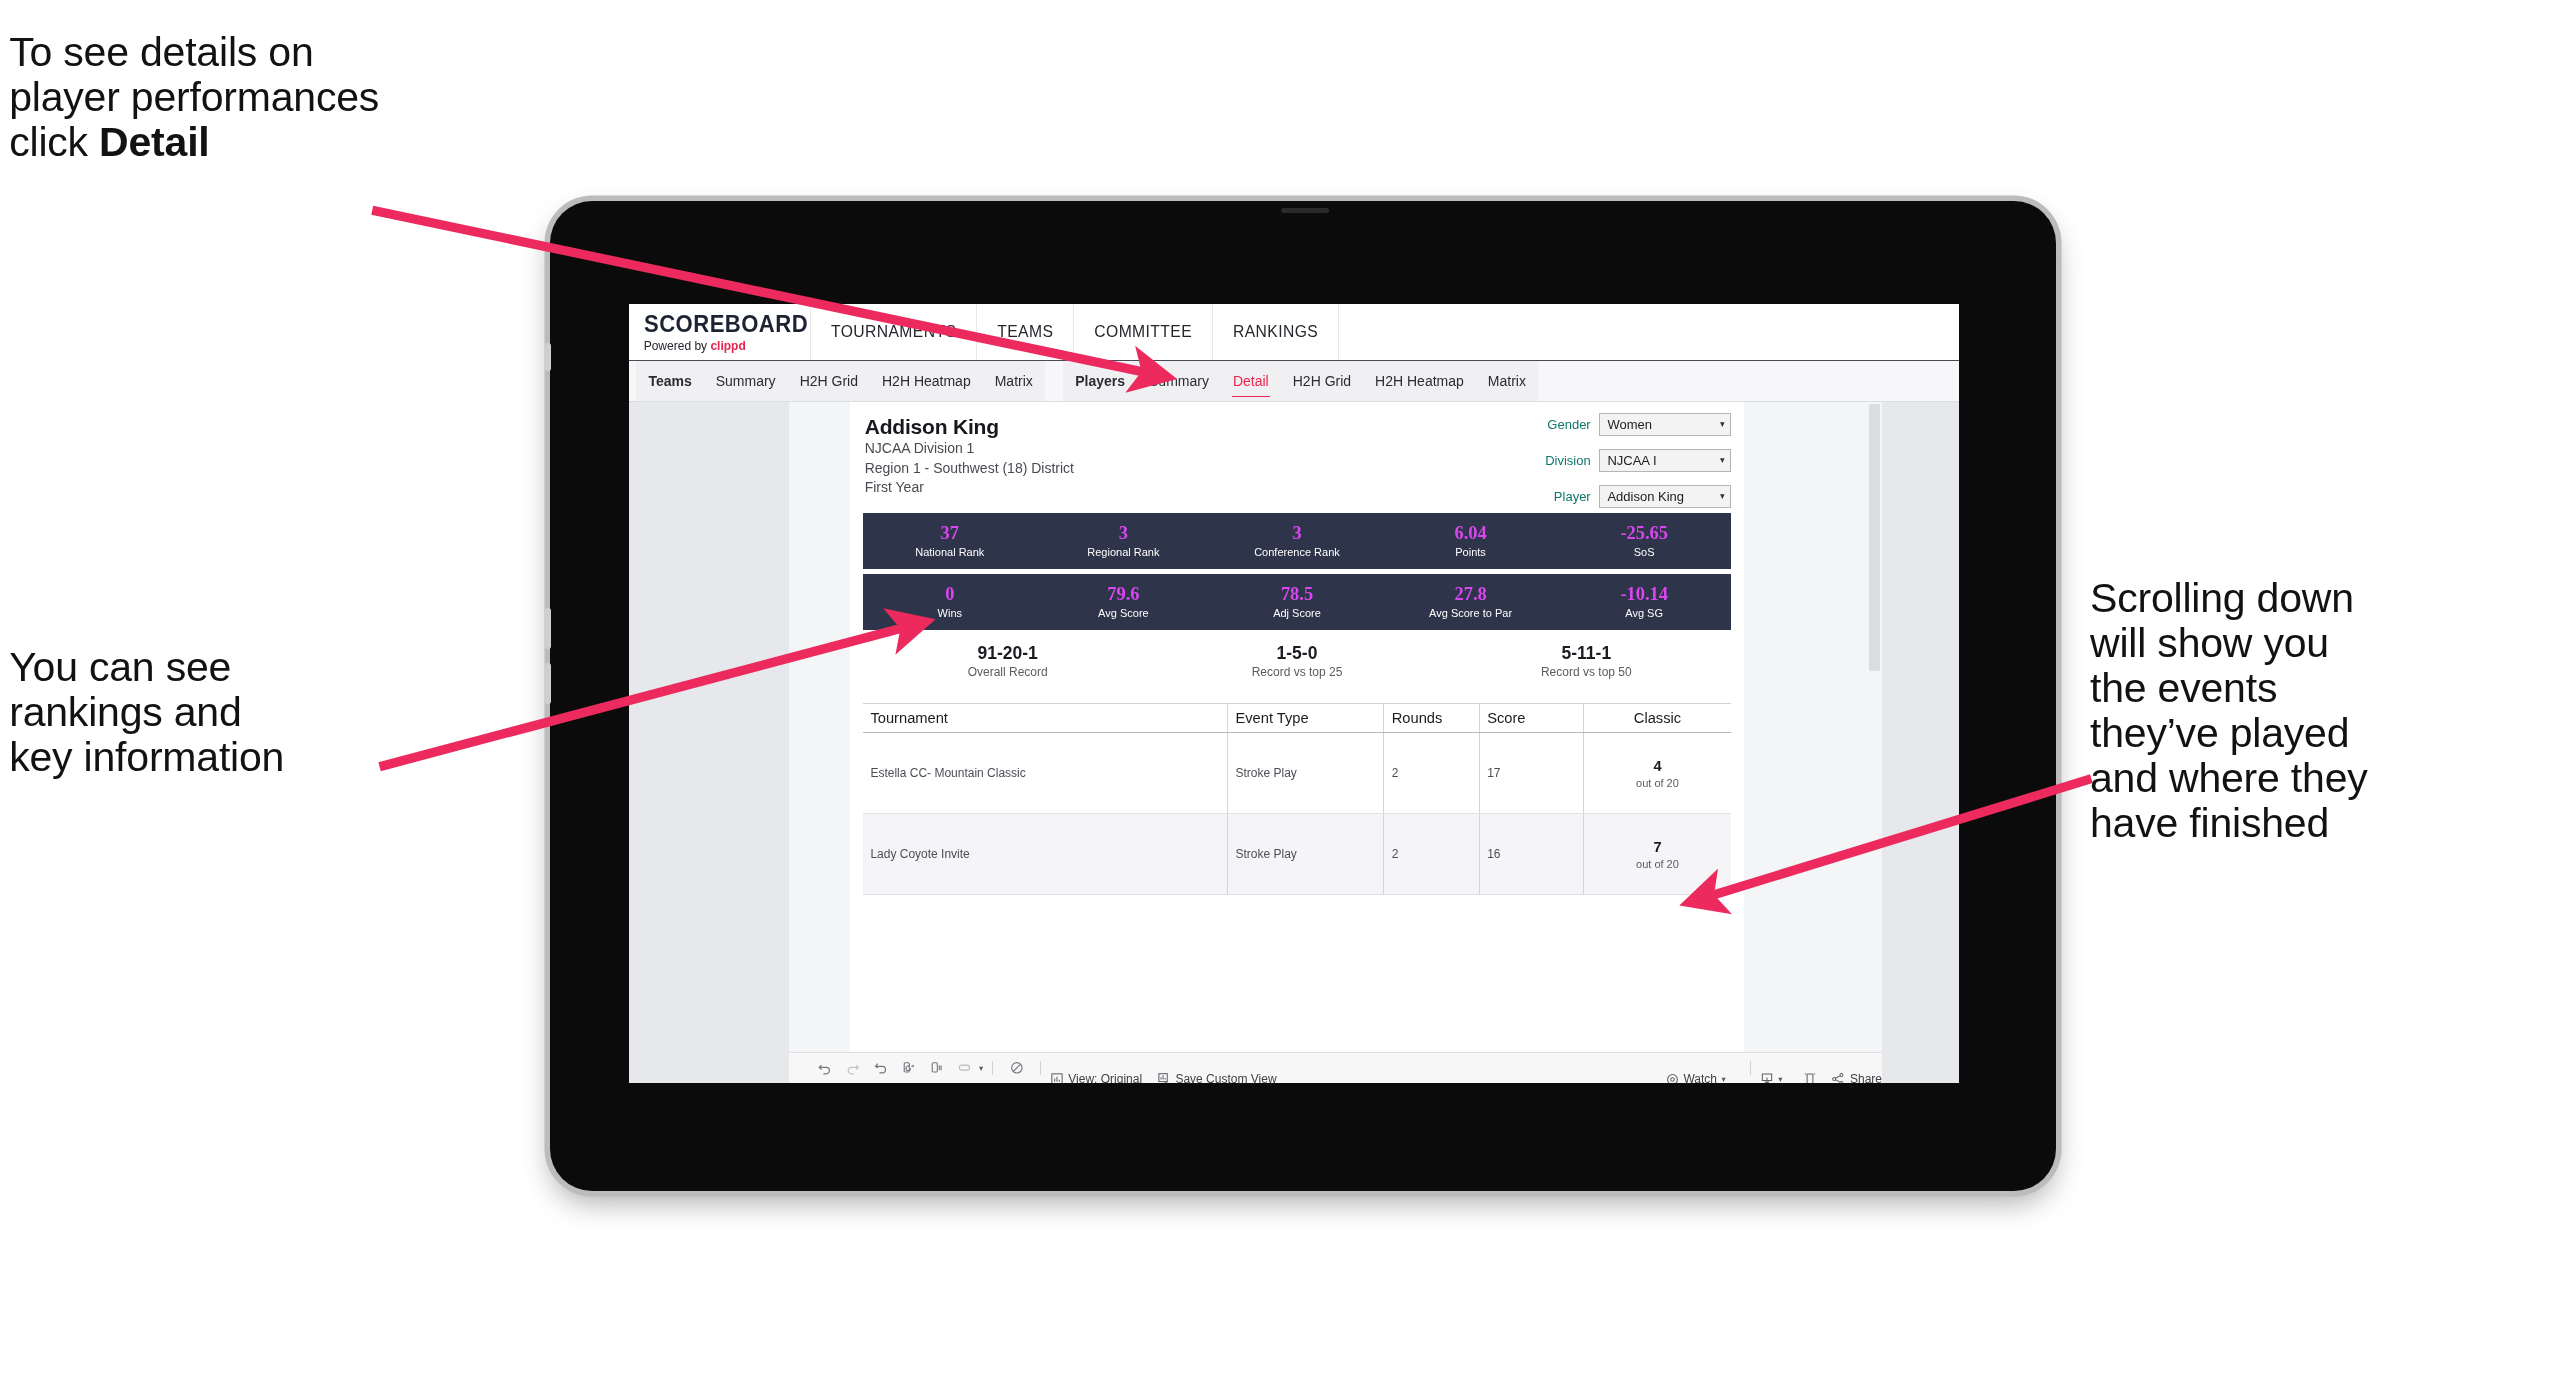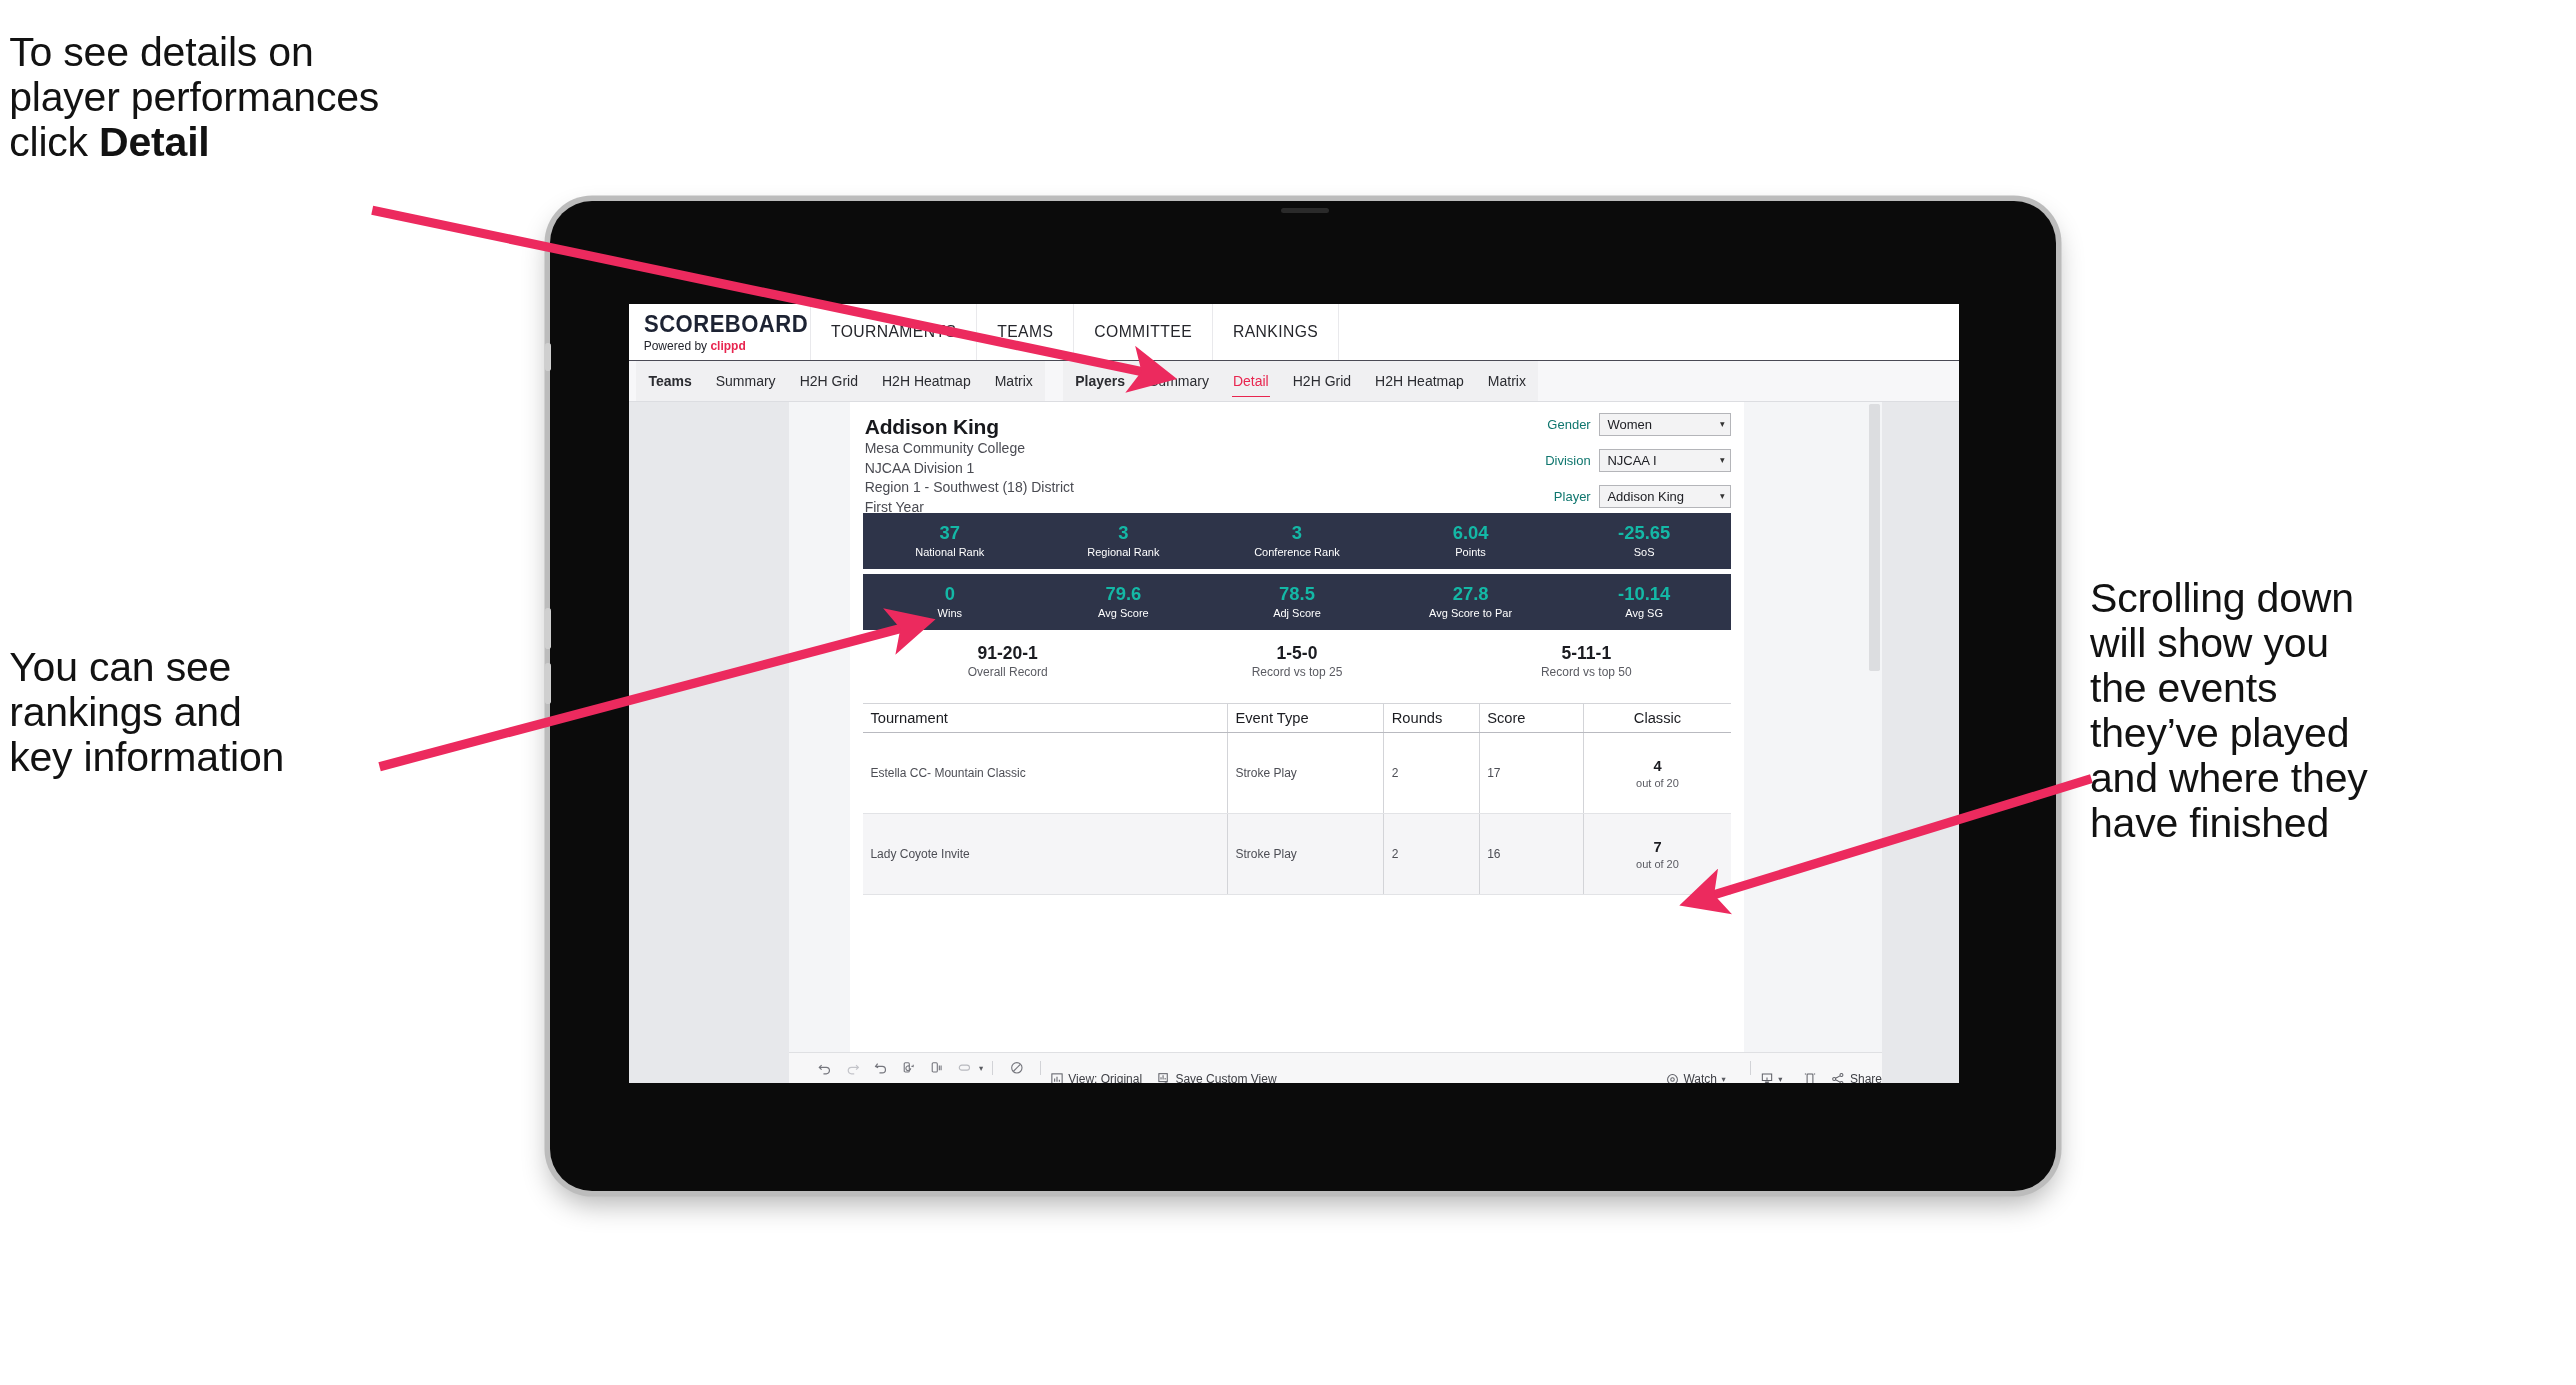--- a/index.html
+++ b/index.html
@@ -146,21 +146,21 @@
 
   
   .statbar {
     margin: 0 13px;
     background: #2e3449;
     display: flex;
     height: 56px;
   }
   .statbar.second { margin-top: 4.6px; }
   .stat { flex: 1; display: flex; flex-direction: column; align-items: center; justify-content: center; }
-  .stat-value { color: #14b8a6; font-size: 18.4px; font-weight: 700; line-height: 1.1; }
+  .stat-value { color: #d946ef; font-size: 18.4px; font-weight: 700; line-height: 1.1; font-family: Liberation Serif, serif; }
   .stat-label { color: #ffffff; font-size: 11px; margin-top: 2.8px; line-height: 1.1; }
 
   
   #records { display: flex; margin: 13px 13px 0 13px; }
   .rec { flex: 1; text-align: center; }
   .rec-value { font-size: 17.5px; font-weight: 700; color: #1b1c21; line-height: 1.15; }
   .rec-label { font-size: 12px; color: #5a5b62; margin-top: 1.8px; }
 
   
   #tbl { margin: 24px 13px 0 13px; border-top: 0.9px solid #d3d4d8; }
@@ -263,21 +263,20 @@
         <div class="tab">Matrix</div>
       </div>
     </div>
 
     <div id="viz">
       <div id="viz-inner">
         <div id="sheet">
 
           <div id="player-head">
             <div id="player-name">Addison King</div>
-            <div class="player-meta">Mesa Community College</div>
             <div class="player-meta">NJCAA Division 1</div>
             <div class="player-meta">Region 1 - Southwest (18) District</div>
             <div class="player-meta">First Year</div>
 
             <div id="filters">
               <div class="filter-row">
                 <div class="filter-label">Gender</div>
                 <div class="filter-select">
                   <span>Women</span>
                   <span class="caret">▾</span>

